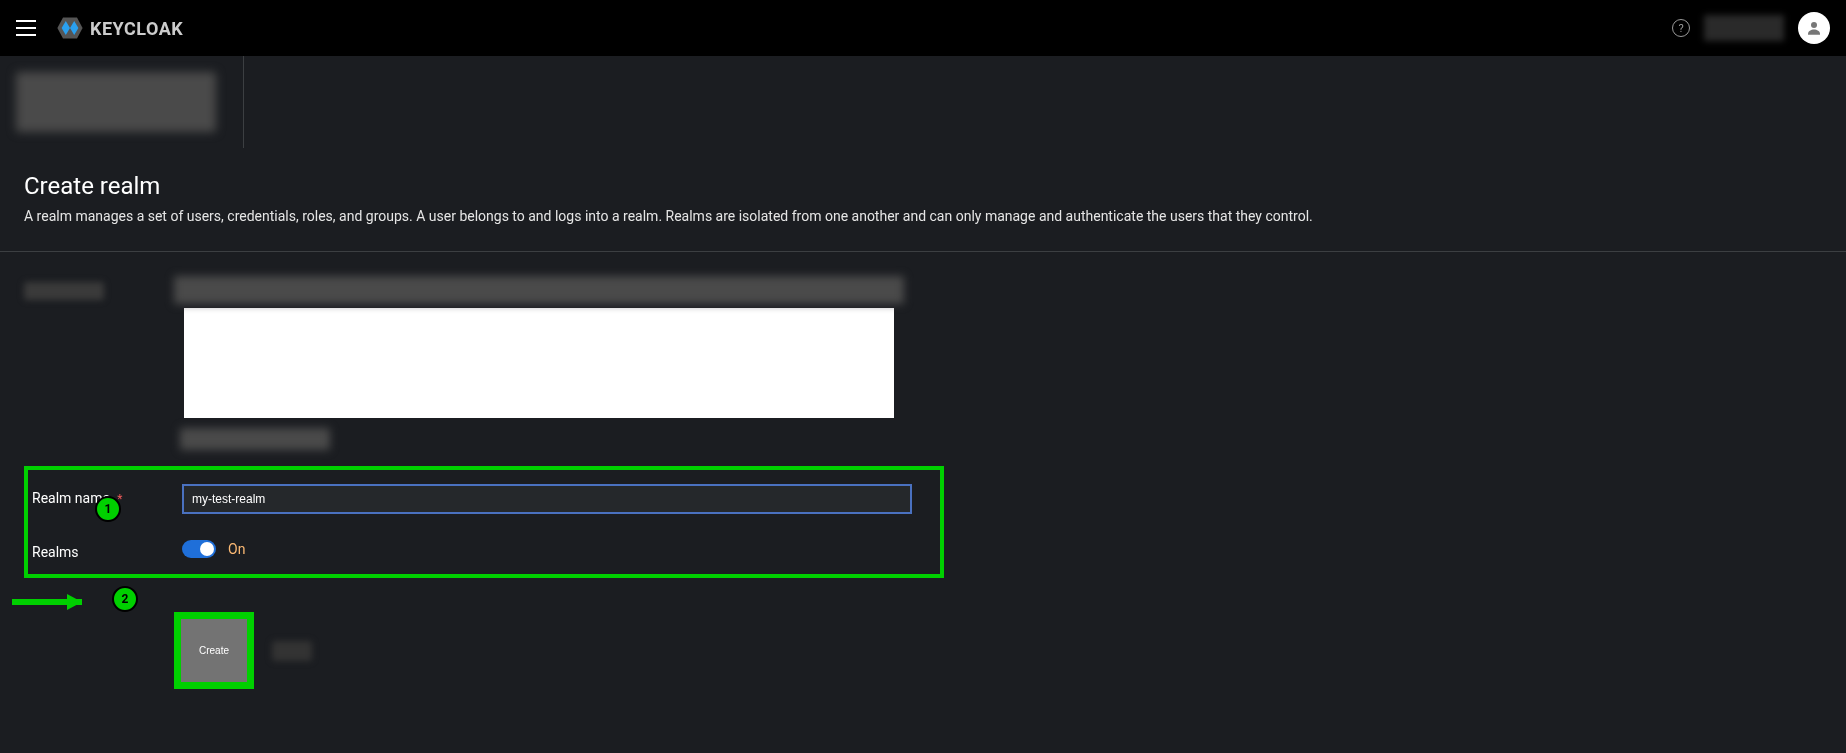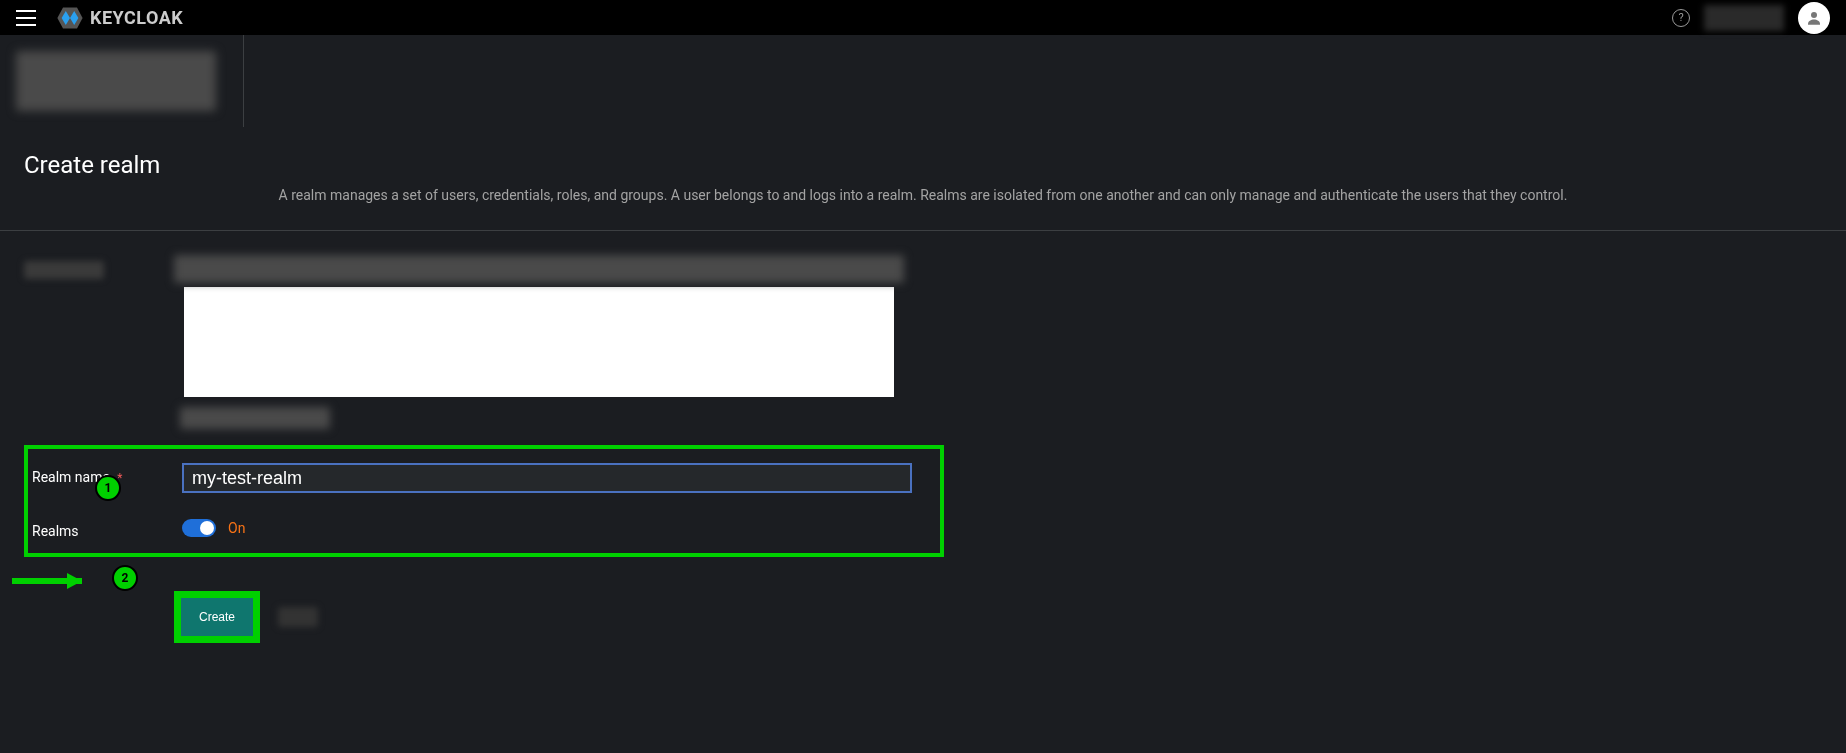--- a/index.html
+++ b/index.html
@@ -7,21 +7,21 @@
     font-family: -apple-system, BlinkMacSystemFont, "Segoe UI", Roboto, Helvetica, Arial, sans-serif;
     background: #1b1d21;
     color: #fff;
     width: 1846px;
     height: 753px;
     overflow: hidden;
   }
 
   
   .topbar {
-    height: 35px;
+    height: 56px;
     background: #000;
     display: flex;
     align-items: center;
     padding: 0 16px;
     justify-content: space-between;
   }
   .topbar-left { display: flex; align-items: center; gap: 20px; }
   .hamburger { width: 20px; height: 16px; display: flex; flex-direction: column; justify-content: space-between; cursor: pointer; }
   .hamburger span { height: 2px; background: #fff; width: 100%; }
   .logo { display: flex; align-items: center; gap: 6px; }
@@ -44,21 +44,21 @@
     filter: blur(5px);
     border-radius: 3px;
   }
 
   .main { flex: 1; overflow-y: auto; }
   .header-section {
     padding: 24px;
     border-bottom: 1px solid #3c3f42;
   }
   .page-title { font-size: 24px; font-weight: 400; color: #fff; margin-bottom: 6px; }
-  .page-desc { font-size: 14px; color: #a3a3a3; line-height: 1.5; text-align: center; }
+  .page-desc { font-size: 14px; color: #e5e5e5; line-height: 1.5; }
 
   .form-area { padding: 24px; position: relative; }
 
   .form-row {
     display: flex;
     align-items: flex-start;
     margin-bottom: 10px;
   }
   .form-label-col {
     width: 150px;
@@ -98,21 +98,21 @@
     position: relative;
   }
 
   .realm-input {
     width: 100%;
     height: 30px;
     background: #25282b;
     border: 2px solid #4a71c0;
     color: #fff;
     padding: 0 8px;
-    font-size: 18px;
+    font-size: 12px;
     outline: none;
   }
 
   .toggle-row { display: flex; align-items: center; margin-top: 24px; }
   .toggle {
     width: 34px;
     height: 18px;
     background: #1f6fd9;
     border-radius: 10px;
     position: relative;
@@ -120,41 +120,41 @@
   }
   .toggle-knob {
     position: absolute;
     right: 2px;
     top: 2px;
     width: 14px;
     height: 14px;
     background: #fff;
     border-radius: 50%;
   }
-  .toggle-label { margin-left: 12px; font-size: 14px; color: #f97316; }
+  .toggle-label { margin-left: 12px; font-size: 14px; color: #fdba74; }
 
   
   .button-row {
     margin-top: 34px;
     display: flex;
     align-items: center;
     gap: 18px;
   }
   .green-btn-wrap {
     border: 4px solid #00d000;
     background: #00d000;
     padding: 3px;
     display: inline-block;
   }
   .create-btn {
-    background: #0f766e;
+    background: #737373;
     color: #fff;
     border: none;
-    padding: 12px 18px;
-    font-size: 12px;
+    padding: 26px 18px;
+    font-size: 10px;
     cursor: pointer;
   }
   .blur-cancel { width: 40px; height: 20px; background: #333; filter: blur(3px); border-radius: 3px; }
 
   
   .arrow1 {
     position: absolute;
     left: -85px;
     top: 168px;
     pointer-events: none;

